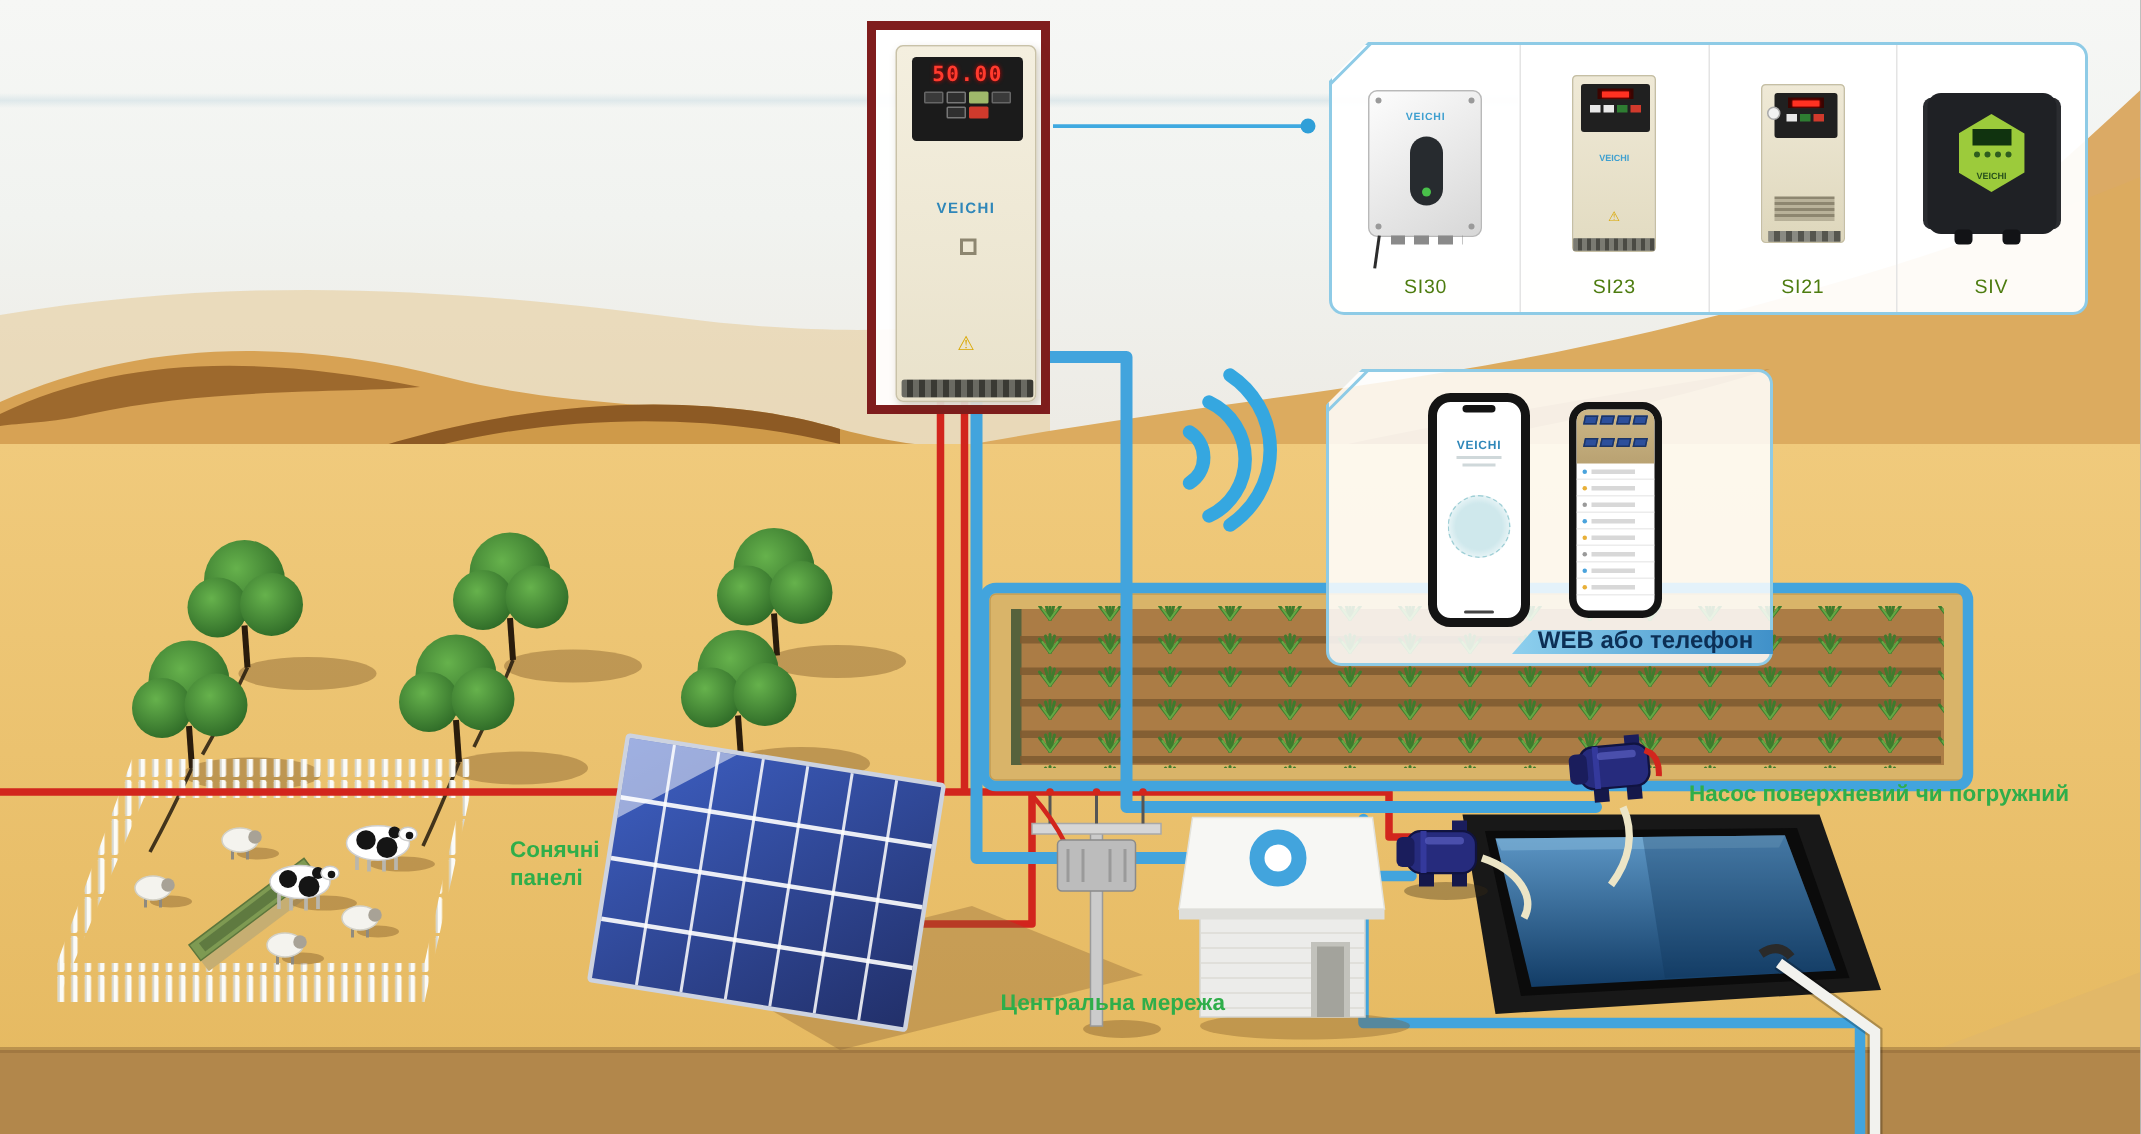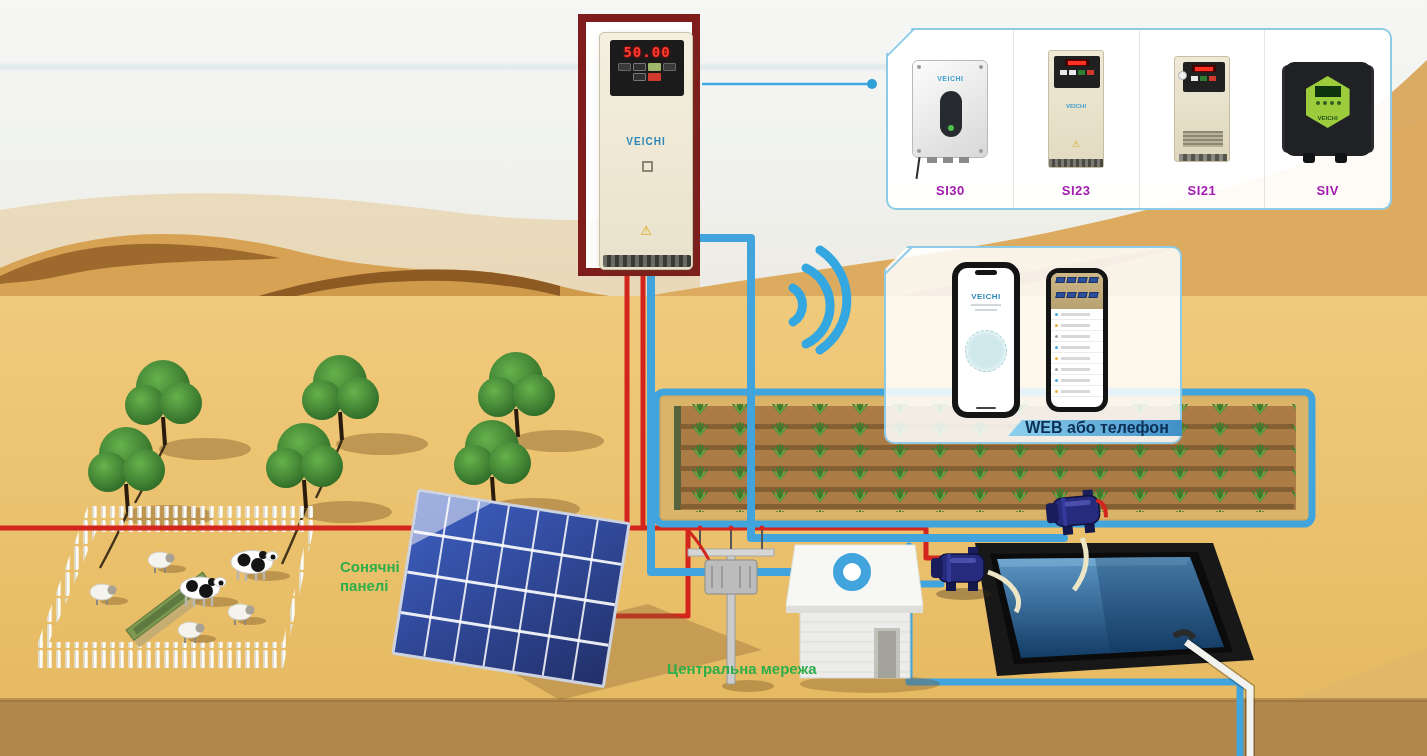--- a/index.html
+++ b/index.html
@@ -10,21 +10,21 @@
   
   .sky{position:absolute;left:0;top:0;width:100%;height:320px;
        background:linear-gradient(180deg,#f6f7f5 0%,#f1f3f0 45%,#ece9e2 100%);}
   .sky-band{position:absolute;left:0;top:62px;width:1012px;height:10px;
        background:linear-gradient(180deg,rgba(255,255,255,0),rgba(205,222,228,.55),rgba(255,255,255,0));}
 
   .scene-svg{position:absolute;left:0;top:0;}
 
   
   .inverter-box{position:absolute;left:578px;top:14px;width:122px;height:262px;
-       background:rgba(255,255,255,.92);border:8px solid #7f1d1d;}
+       background:rgba(255,255,255,.92);border:6px solid #7f1d1d;}
   .inverter{position:absolute;left:13px;top:10px;width:94px;height:238px;
        background:linear-gradient(180deg,#f4efdf,#e9e2cb);border:1px solid #c9c2a8;border-radius:5px;
        box-shadow:2px 3px 6px rgba(90,70,30,.25);}
   .inv-display{position:absolute;left:10px;top:7px;width:74px;height:56px;background:#1b1b1b;border-radius:3px;padding:4px 5px;}
   .inv-seg{font-family:"DejaVu Sans Mono",monospace;font-weight:bold;font-size:14px;color:#ff3b2e;
        text-align:center;letter-spacing:1px;text-shadow:0 0 3px #c00;}
   .inv-keys{display:flex;flex-wrap:wrap;gap:2px;margin-top:3px;justify-content:center;}
   .inv-keys i{display:block;width:13px;height:8px;border-radius:1px;}
   .k-dark{background:#3a3a3a;border:1px solid #666;}
   .k-up,.k-down{background:#2f2f2f;border:1px solid #777;position:relative;}
@@ -39,21 +39,21 @@
        background-image:repeating-linear-gradient(90deg,#6a6a62 0 4px,#3a3a34 4px 8px);}
 
   
   .product-panel{position:absolute;left:886px;top:28px;width:506px;height:182px;
        background:rgba(255,255,255,.95);border:2px solid #8ecbe6;border-radius:10px;
        clip-path:polygon(26px 0,100% 0,100% 100%,0 100%,0 26px);
        display:flex;align-items:stretch;}
   .bevel-line{position:absolute;left:-7px;top:11px;width:40px;height:2px;background:#8ecbe6;transform:rotate(-45deg);}
   .prod-cell{flex:1;position:relative;display:flex;flex-direction:column;align-items:center;justify-content:flex-end;padding-bottom:10px;}
   .prod-cell + .prod-cell{border-left:1px solid #e4e4e4;}
-  .prod-label{font-size:13px;color:#a21caf;letter-spacing:.5px;font-weight:bold;}
+  .prod-label{font-size:13px;color:#4d7c0f;letter-spacing:.5px;}
   .prod-graphic{position:absolute;top:14px;left:0;width:100%;height:130px;display:flex;align-items:center;justify-content:center;}
 
   .si30{position:relative;width:76px;height:98px;border-radius:6px;border:1px solid #b9b9b9;
         background:linear-gradient(145deg,#fdfdfd,#d7d7d7);}
   .si30 .brand{position:absolute;top:14px;width:100%;text-align:center;font-size:7px;font-weight:bold;color:#3fa0d0;letter-spacing:.5px;}
   .si30 .pill{position:absolute;left:27px;top:30px;width:22px;height:46px;background:#272b2f;border-radius:11px;}
   .si30 .pill i{position:absolute;left:8px;bottom:6px;width:6px;height:6px;border-radius:50%;background:#49c04a;}
   .si30 .screw{position:absolute;width:4px;height:4px;border-radius:50%;background:#9a9a9a;}
   .si30 .glands{position:absolute;left:14px;bottom:-6px;width:48px;height:6px;
         background:repeating-linear-gradient(90deg,#8a8a8a 0 10px,transparent 10px 16px);}
@@ -572,14 +572,15 @@
       <div class="p2-row"></div>
       <div class="p2-row"></div>
       <div class="p2-row"></div>
       <div class="p2-row"></div>
     </div>
     <div class="web-banner">WEB або телефон</div>
   </div>
 
   <div class="scene-label lbl-solar">Сонячні панелі</div>
   <div class="scene-label lbl-grid">Центральна мережа</div>
+  <div class="scene-label lbl-pump">Насос поверхневий чи погружний</div>
 
 </div>
 
 </body></html>

